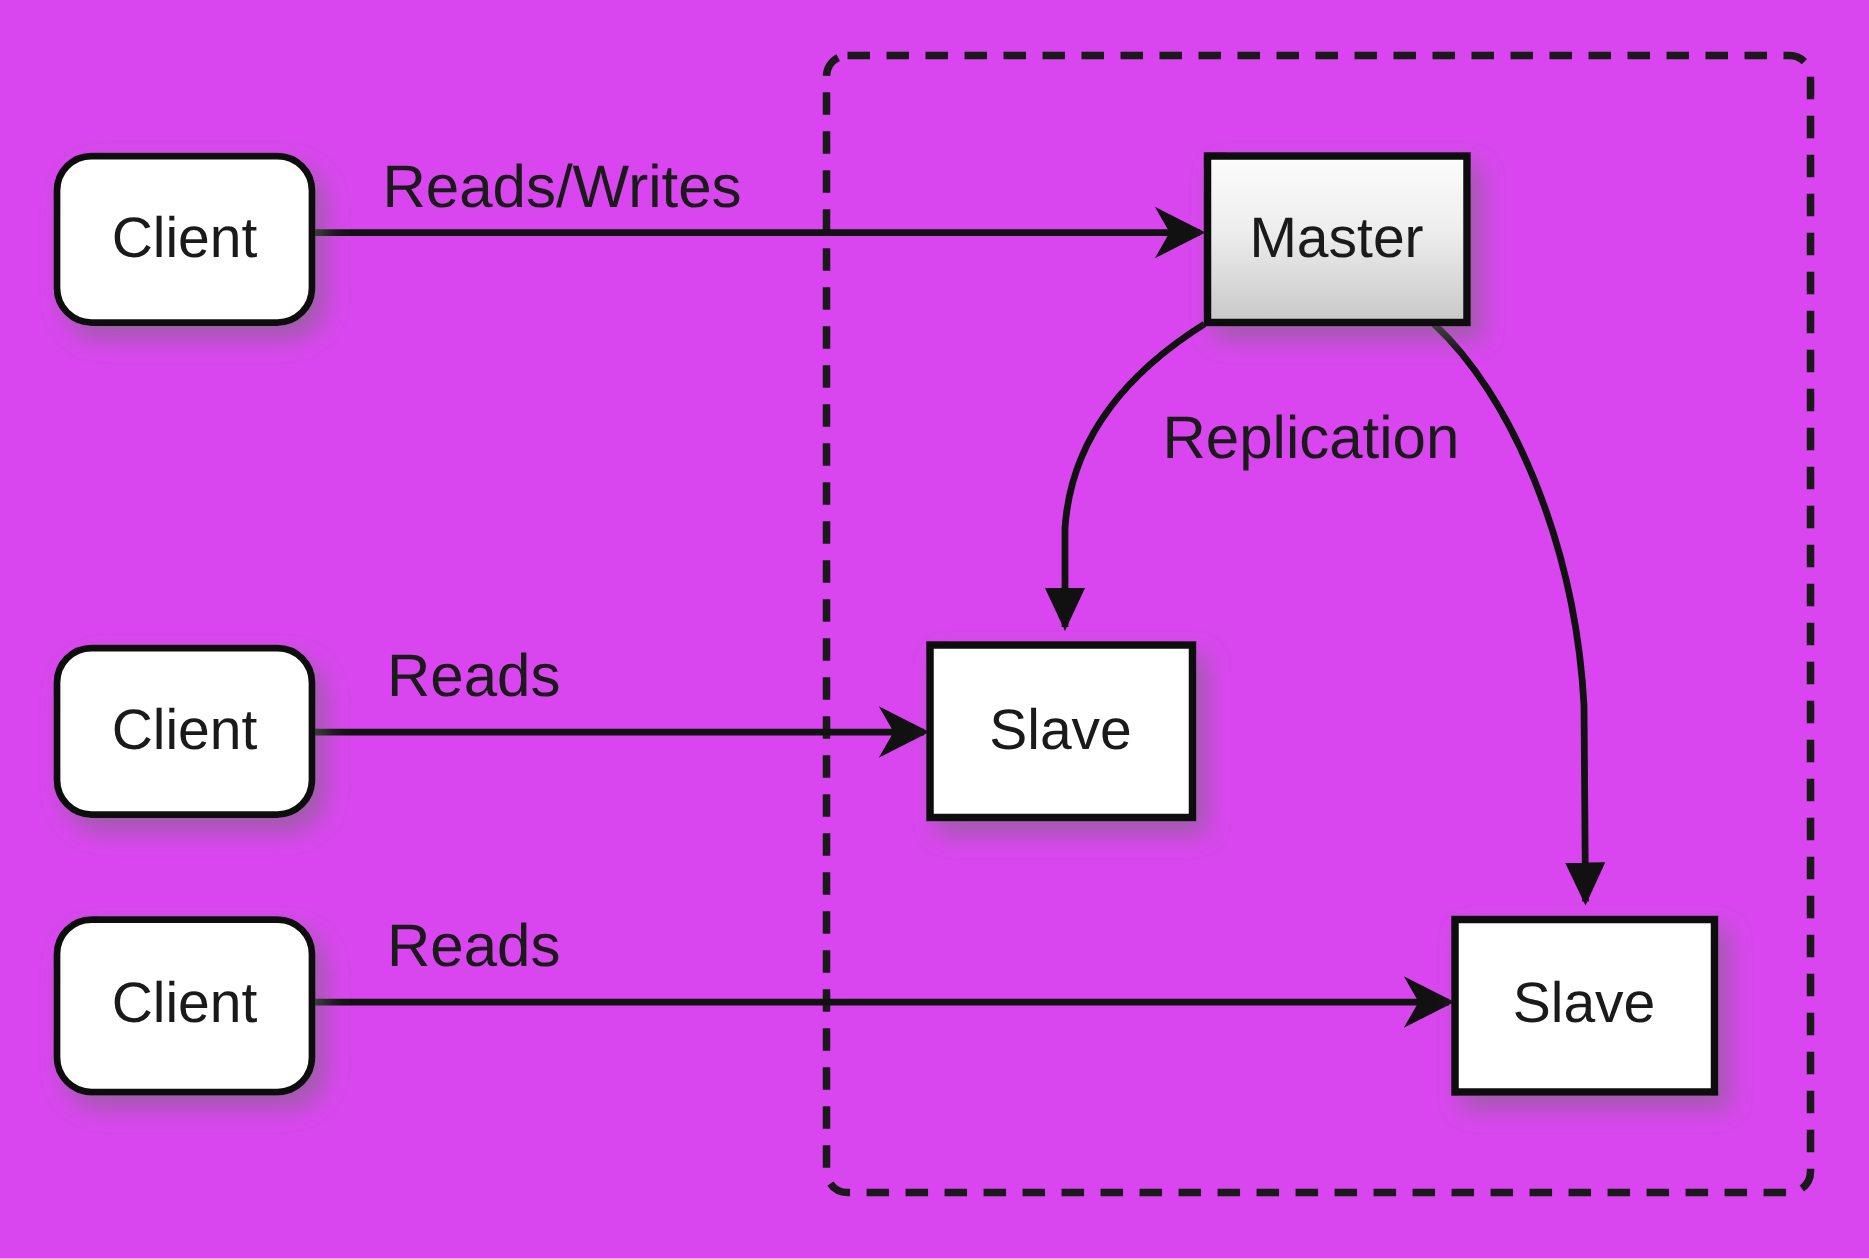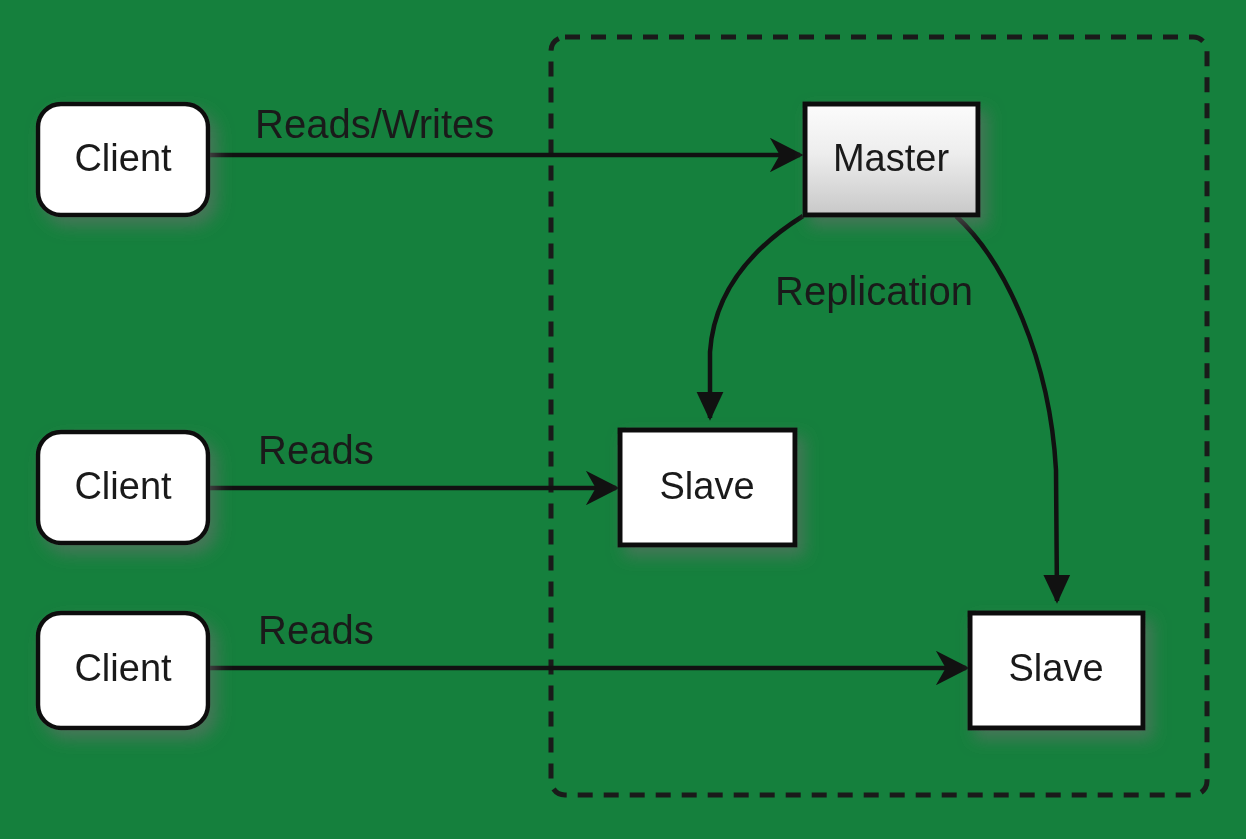--- a/index.html
+++ b/index.html
@@ -8,21 +8,21 @@
     padding: 0;
     background: #ffffff;
   }
   body {
     font-family: "Liberation Sans", sans-serif;
   }
   #canvas {
     position: relative;
     width: 1246px;
     height: 839px;
-    background: #15803d;
+    background: #d946ef;
     overflow: hidden;
   }
   #diagram-svg {
     position: absolute;
     left: 0;
     top: 0;
     width: 1246px;
     height: 839px;
   }
   .node-label {

